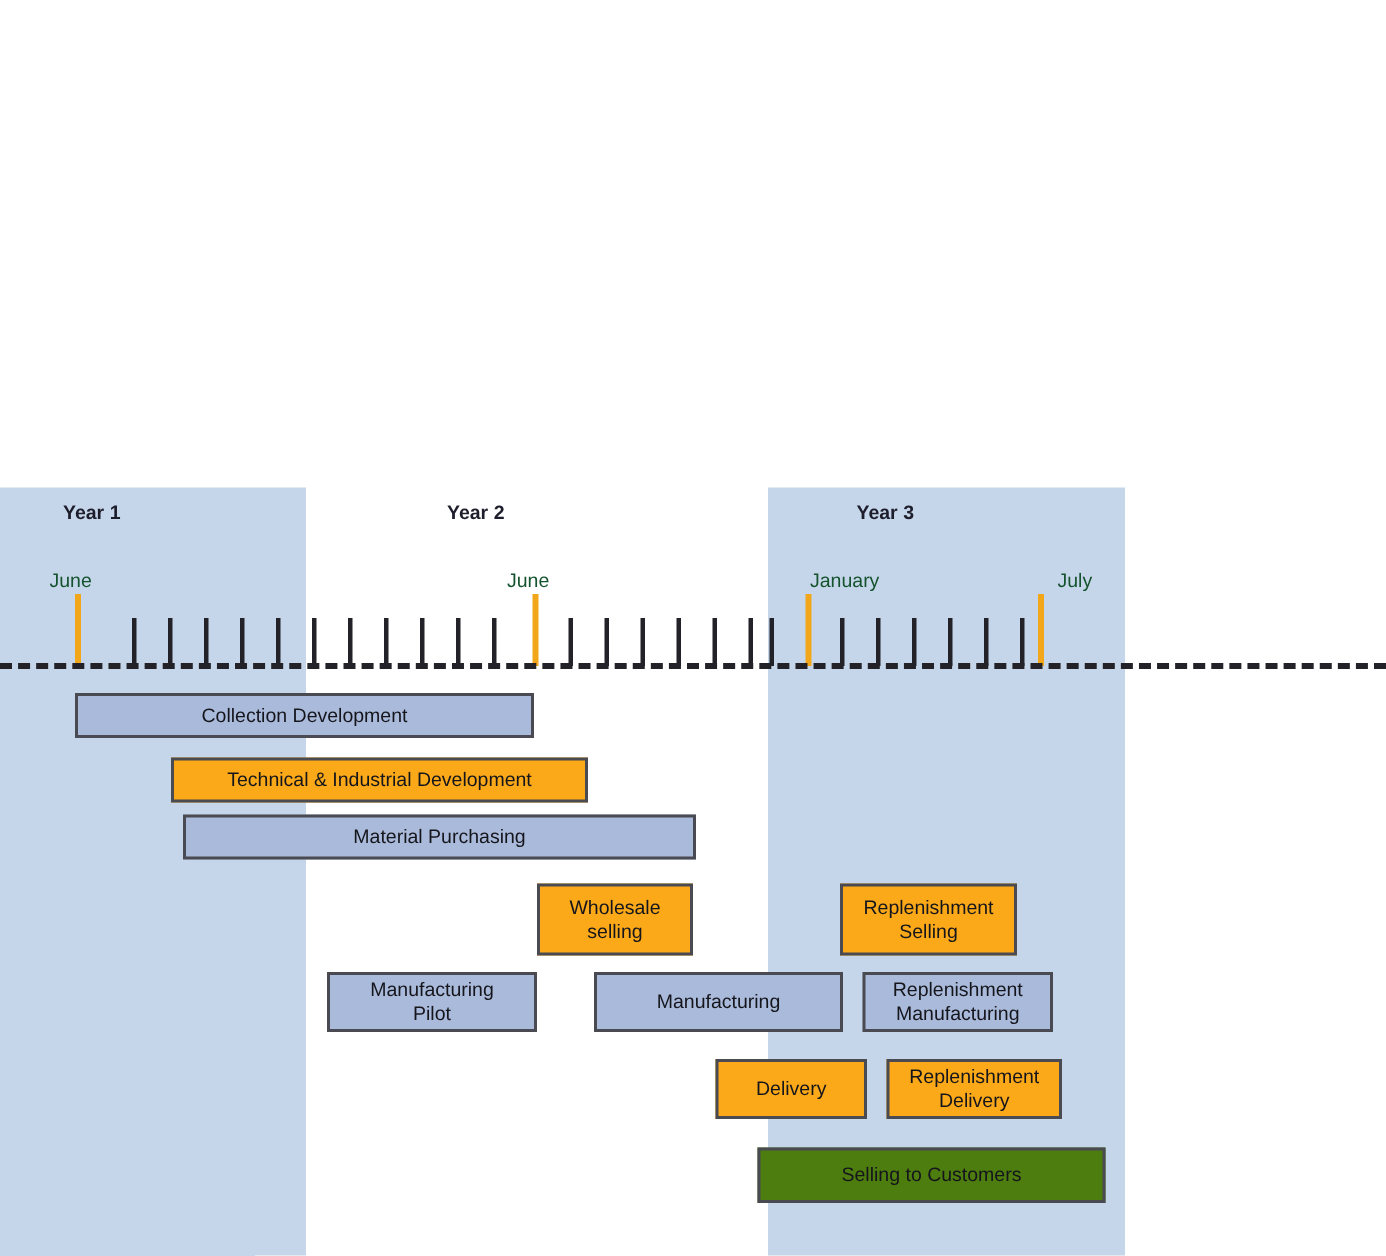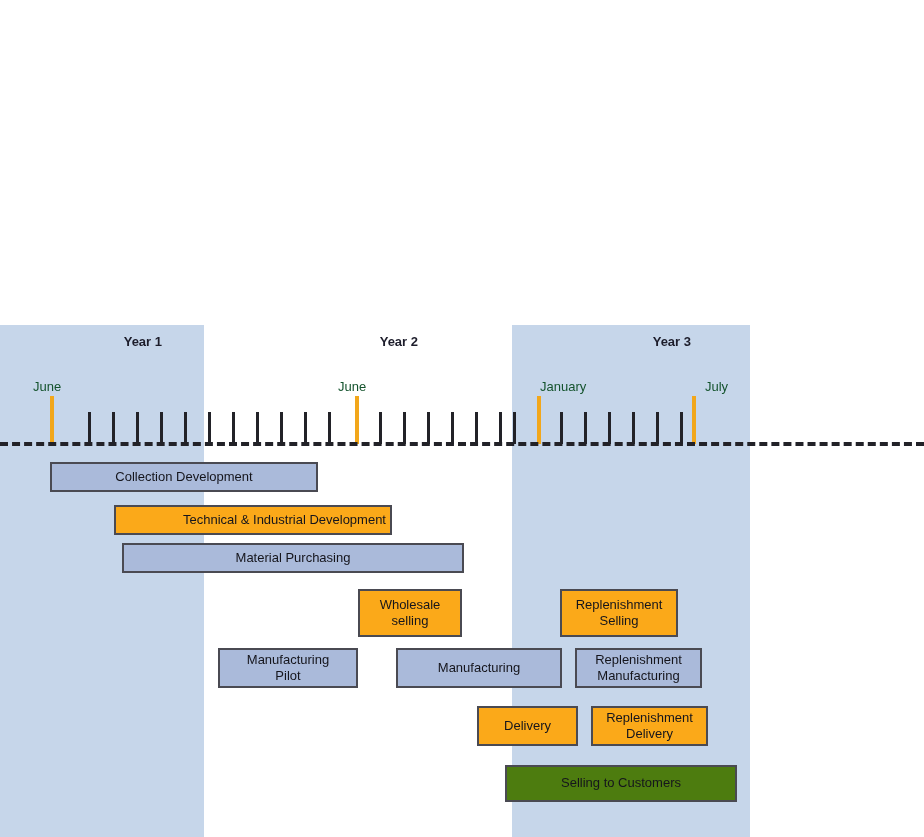--- a/index.html
+++ b/index.html
@@ -25,21 +25,21 @@
     position: absolute;
     background: #c6d6ea;
   }
 
   
   .year-label {
     position: absolute;
     font-size: 13px;
     font-weight: bold;
     color: #1d1d2b;
-    text-align: right;
+    text-align: left;
     white-space: nowrap;
   }
 
   
   .month-label {
     position: absolute;
     font-size: 13px;
     color: #14532d;
     white-space: nowrap;
   }
@@ -141,24 +141,24 @@
   <div id="major-ticks">
       <div class="tick major" style="left: 50px; background: rgb(242, 167, 27);"></div>
       <div class="tick major" style="left: 355px; background: rgb(242, 167, 27);"></div>
       <div class="tick major" style="left: 537px; background: rgb(242, 167, 27);"></div>
       <div class="tick major" style="left: 692px; background: rgb(242, 167, 27);"></div>
     </div>
 
   <div id="axis-line" style="border-top-color: rgb(34, 34, 40);"></div>
 
   <div id="task-bars">
-      <div class="bar blue" style="left: 50px; top: 462px; width: 268px; height: 30px; background: rgb(170, 186, 218); border-color: rgb(74, 74, 82); color: rgb(21, 21, 28);">
+      <div class="bar blue" style="left: 50px; top: 462px; width: 306px; height: 30px; background: rgb(170, 186, 218); border-color: rgb(74, 74, 82); color: rgb(21, 21, 28);">
         <span>Collection Development</span>
       </div>
-      <div class="bar orange" style="left: 114px; top: 505px; width: 278px; height: 30px; background: rgb(251, 169, 25); border-color: rgb(74, 74, 82); color: rgb(21, 21, 28); justify-content: flex-end;">
+      <div class="bar orange" style="left: 114px; top: 505px; width: 278px; height: 30px; background: rgb(251, 169, 25); border-color: rgb(74, 74, 82); color: rgb(21, 21, 28);">
         <span>Technical &amp; Industrial Development</span>
       </div>
       <div class="bar blue" style="left: 78px; top: 543px; width: 342px; height: 30px; background: rgb(170, 186, 218); border-color: rgb(74, 74, 82); color: rgb(21, 21, 28); margin-left: 44px;">
         <span>Material Purchasing</span>
       </div>
       <div class="bar orange" style="left: 358px; top: 589px; width: 104px; height: 48px; background: rgb(251, 169, 25); border-color: rgb(74, 74, 82); color: rgb(21, 21, 28);">
         <span>Wholesale<br>selling</span>
       </div>
       <div class="bar orange" style="left: 560px; top: 589px; width: 118px; height: 48px; background: rgb(251, 169, 25); border-color: rgb(74, 74, 82); color: rgb(21, 21, 28);">
         <span>Replenishment<br>Selling</span>

